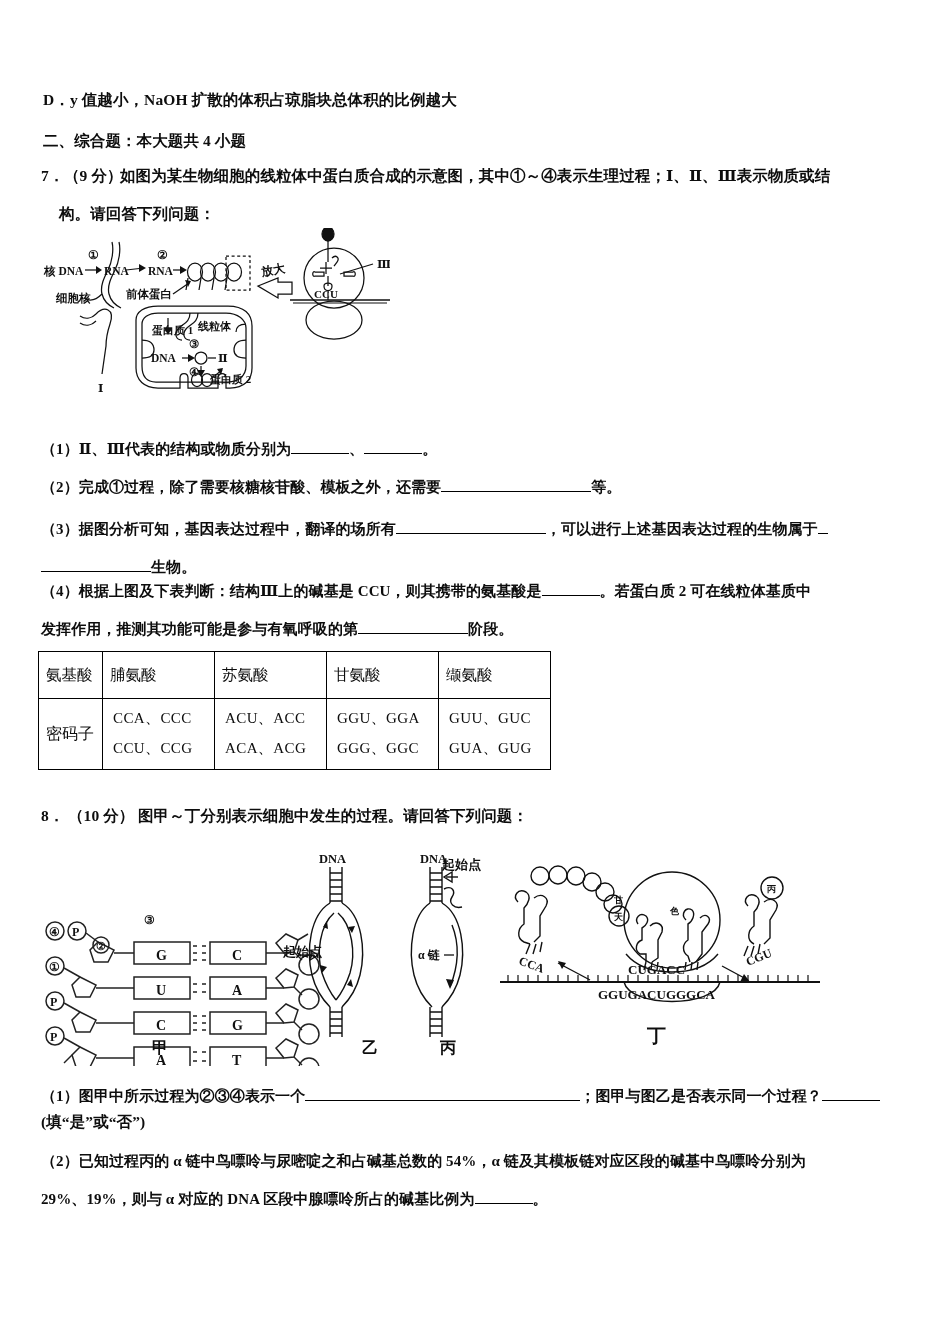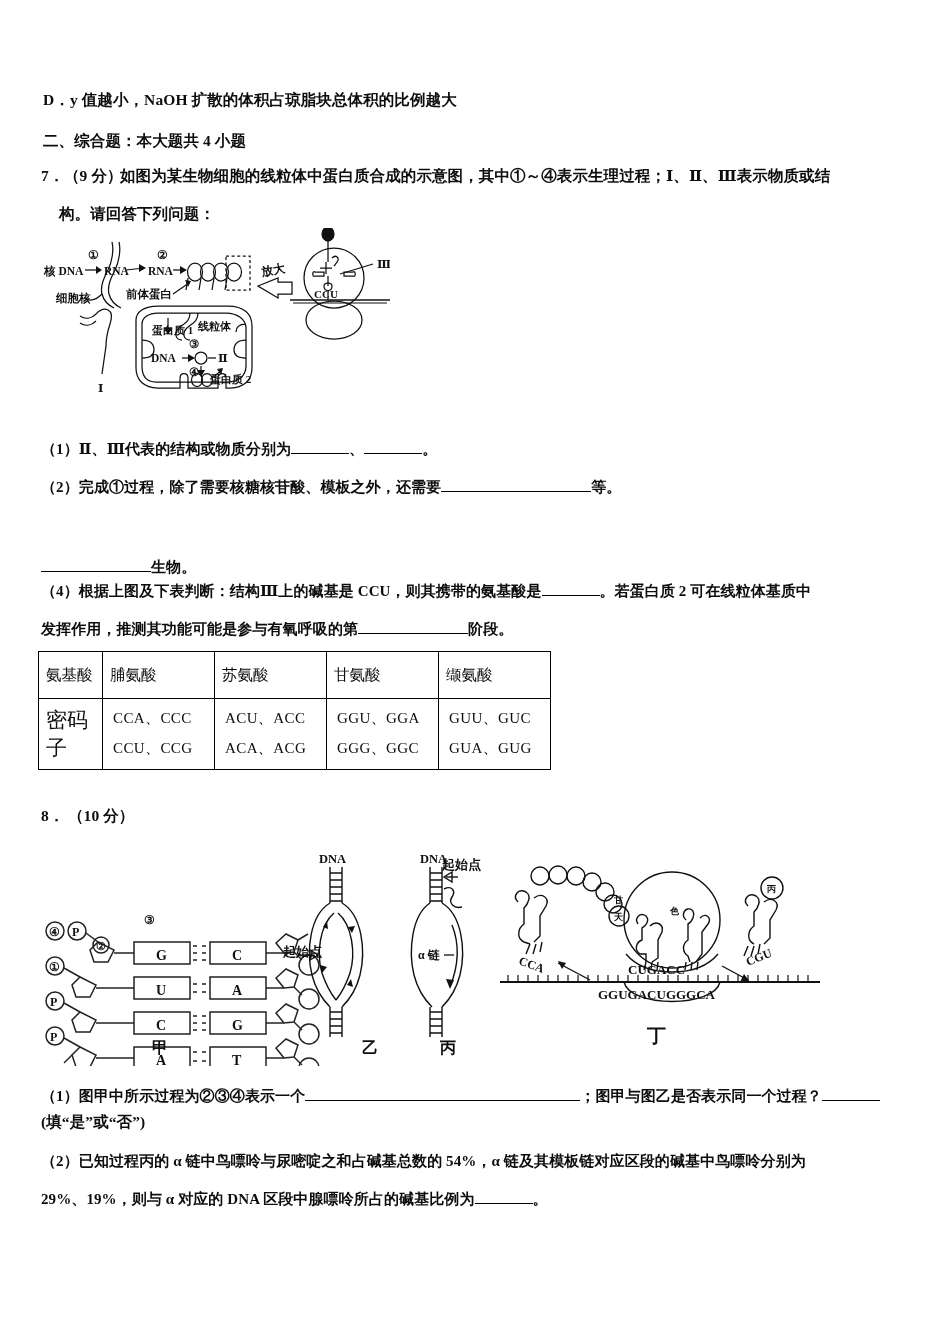--- a/index.html
+++ b/index.html
@@ -65,21 +65,21 @@
     font-weight: 400;
     color: #0d0d0d;
     vertical-align: middle;
   }
   .codon-table td.hd {
     height: 44px;
     font-size: 15.5px;
     padding-left: 7px;
   }
   .codon-table td.lbl {
-    font-size: 21px;
+    font-size: 16px;
     padding-left: 7px;
     text-align: left;
   }
   .codon-table td.cod {
     font-size: 15px;
     padding: 4px 6px 6px 10px;
     letter-spacing: 0.4px;
     line-height: 30px;
   }
   .col-a { width: 64px; }
@@ -219,20 +219,23 @@
   </div>
 
   <div class="txt-wrap" style="left:41px; top:430px; width:880px;">
     <span>（1）Ⅱ、Ⅲ代表的结构或物质分别为</span><span class="blank b-s"></span><span>、</span><span class="blank b-s"></span><span>。</span>
   </div>
 
   <div class="txt-wrap" style="left:41px; top:468px; width:880px;">
     <span>（2）完成①过程，除了需要核糖核苷酸、模板之外，还需要</span><span class="blank b-l"></span><span>等。</span>
   </div>
 
+  <div class="txt-wrap" style="left:41px; top:510px; width:890px;">
+    <span>（3）据图分析可知，基因表达过程中，翻译的场所有</span><span class="blank b-l"></span><span>，可以进行上述基因表达过程的生物属于</span><span class="blank" style="width:10px"></span>
+  </div>
   <div class="txt-wrap" style="left:41px; top:548px; width:880px;">
     <span class="blank b-m"></span><span>生物。</span>
   </div>
 
   <div class="txt-wrap" style="left:41px; top:572px; width:890px;">
     <span>（4）根据上图及下表判断：结构Ⅲ上的碱基是 CCU，则其携带的氨基酸是</span><span class="blank b-s"></span><span>。若蛋白质 2 可在线粒体基质中</span>
   </div>
   <div class="txt-wrap" style="left:41px; top:610px; width:880px;">
     <span>发挥作用，推测其功能可能是参与有氧呼吸的第</span><span class="blank b-m"></span><span>阶段。</span>
   </div>
@@ -270,20 +273,21 @@
       <td class="cod">
         <div>GUU、GUC</div>
         <div>GUA、GUG</div>
       </td>
     </tr>
   </tbody>
     </table>
 
   <div class="txt" style="left:41px; top:808px;">8．</div>
   <div class="txt" style="left:68px; top:808px;font-family:Liberation Serif, serif;">（10 分）</div>
+  <div class="txt" style="left:138px; top:808px;">图甲～丁分别表示细胞中发生的过程。请回答下列问题：</div>
 
   <div class="fig" style="left:36px; top:898px;">
     <svg width="290" height="168" viewBox="0 0 290 168">
       <g stroke="#222" fill="none" stroke-width="1.5">
 
         <circle cx="19" cy="33" r="9"></circle>
         <circle cx="41" cy="33" r="9"></circle>
         <path d="M50,35 L62,44"></path>
         <path d="M62,44 L54,52 L58,64 L72,64 L78,52 Z"></path>
         <path d="M78,55 L98,55"></path>

